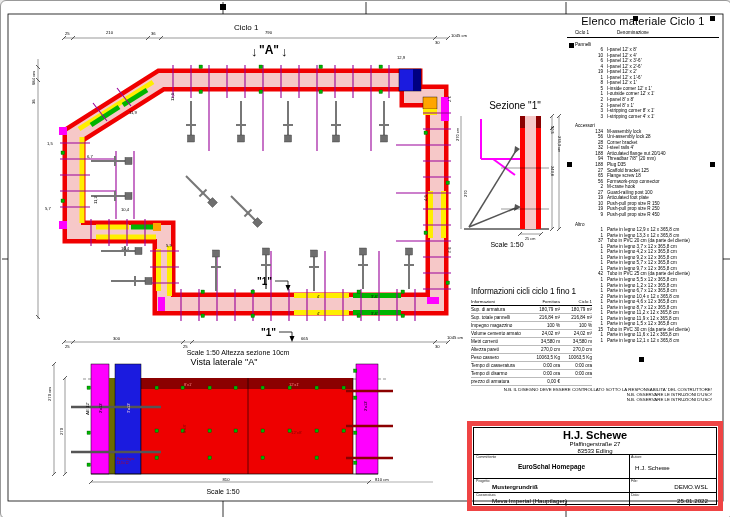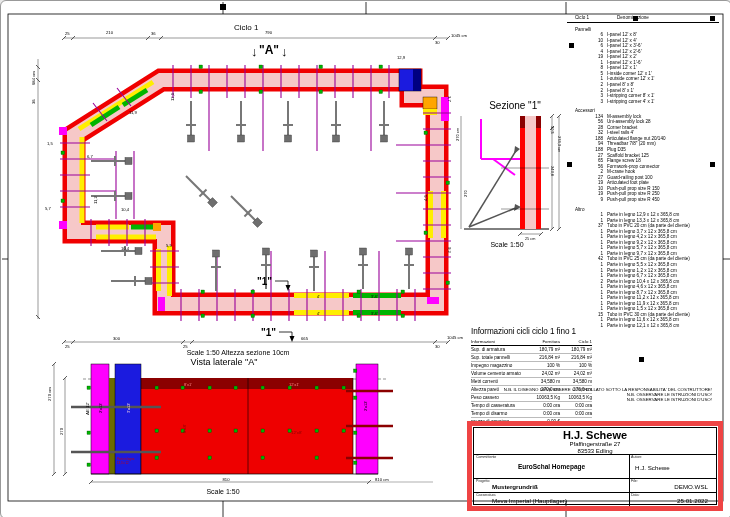--- a/index.html
+++ b/index.html
@@ -11,21 +11,21 @@
   .mat-title{font-size:11px;line-height:13px;text-align:center;letter-spacing:.2px;margin-bottom:2px;}
   .mat-header{display:flex;border-bottom:.7px solid #000;padding:0 2px 1px 8px;margin-bottom:2px;font-size:4.6px;}
   .mat-header .h1{width:30px;}
   .mat-header .h2{flex:1;padding-left:12px;}
   .msec{margin-top:4px;padding-left:8px;}
   .mrow{display:flex;}
   .mrow .qty{width:36px;text-align:right;padding-right:4px;}
   .mrow .nm{flex:1;}
   
   .infobox{position:absolute;left:470px;top:286px;width:121px;font-size:4.6px;}
-  .info-title{font-size:8.2px;white-space:nowrap;letter-spacing:-.1px;margin-bottom:3px;margin-top:40px;}
+  .info-title{font-size:8.2px;white-space:nowrap;letter-spacing:-.1px;margin-bottom:3px;}
   .ihead{display:flex;border-bottom:.7px solid #000;padding-bottom:1px;font-size:4.4px;}
   .irow{display:flex;border-bottom:.4px solid #bbb;line-height:7px;}
   .ilab{flex:1;}
   .ival{width:36px;text-align:right;}
   .ival2{width:32px;text-align:right;}
   .ihead .ival,.ihead .ival2{text-align:right;}
   
   .notes{position:absolute;left:400px;top:386px;width:311px;text-align:right;
          font-size:4.4px;line-height:5.2px;}
   
@@ -377,20 +377,21 @@
     <text x="557" y="135" font-size="4" transform="rotate(90,557,135)">274,3 cm</text>
     <text x="458" y="140" font-size="4" transform="rotate(-90,458,140)">270 cm</text>
     <text x="466" y="196" font-size="4" transform="rotate(-90,466,196)">270</text>
     <text x="524" y="238.5" font-size="3.8">25 cm</text>
     <text x="506" y="246" font-size="7" text-anchor="middle">Scale 1:50</text>
   </g>
 </svg>
 
 
 <div class="matlist">
+  <div class="mat-title">Elenco materiale  Ciclo 1</div>
   <div class="mat-header">
     <span class="h1">Ciclo 1</span>
     <span class="h2">Denominazione</span>
   </div>
   <div>
         <div class="msec">Pannelli</div>
         <div class="mrow">
           <span class="qty">6</span>
           <span class="nm">I-panel 12' x 8'</span>
         </div>

